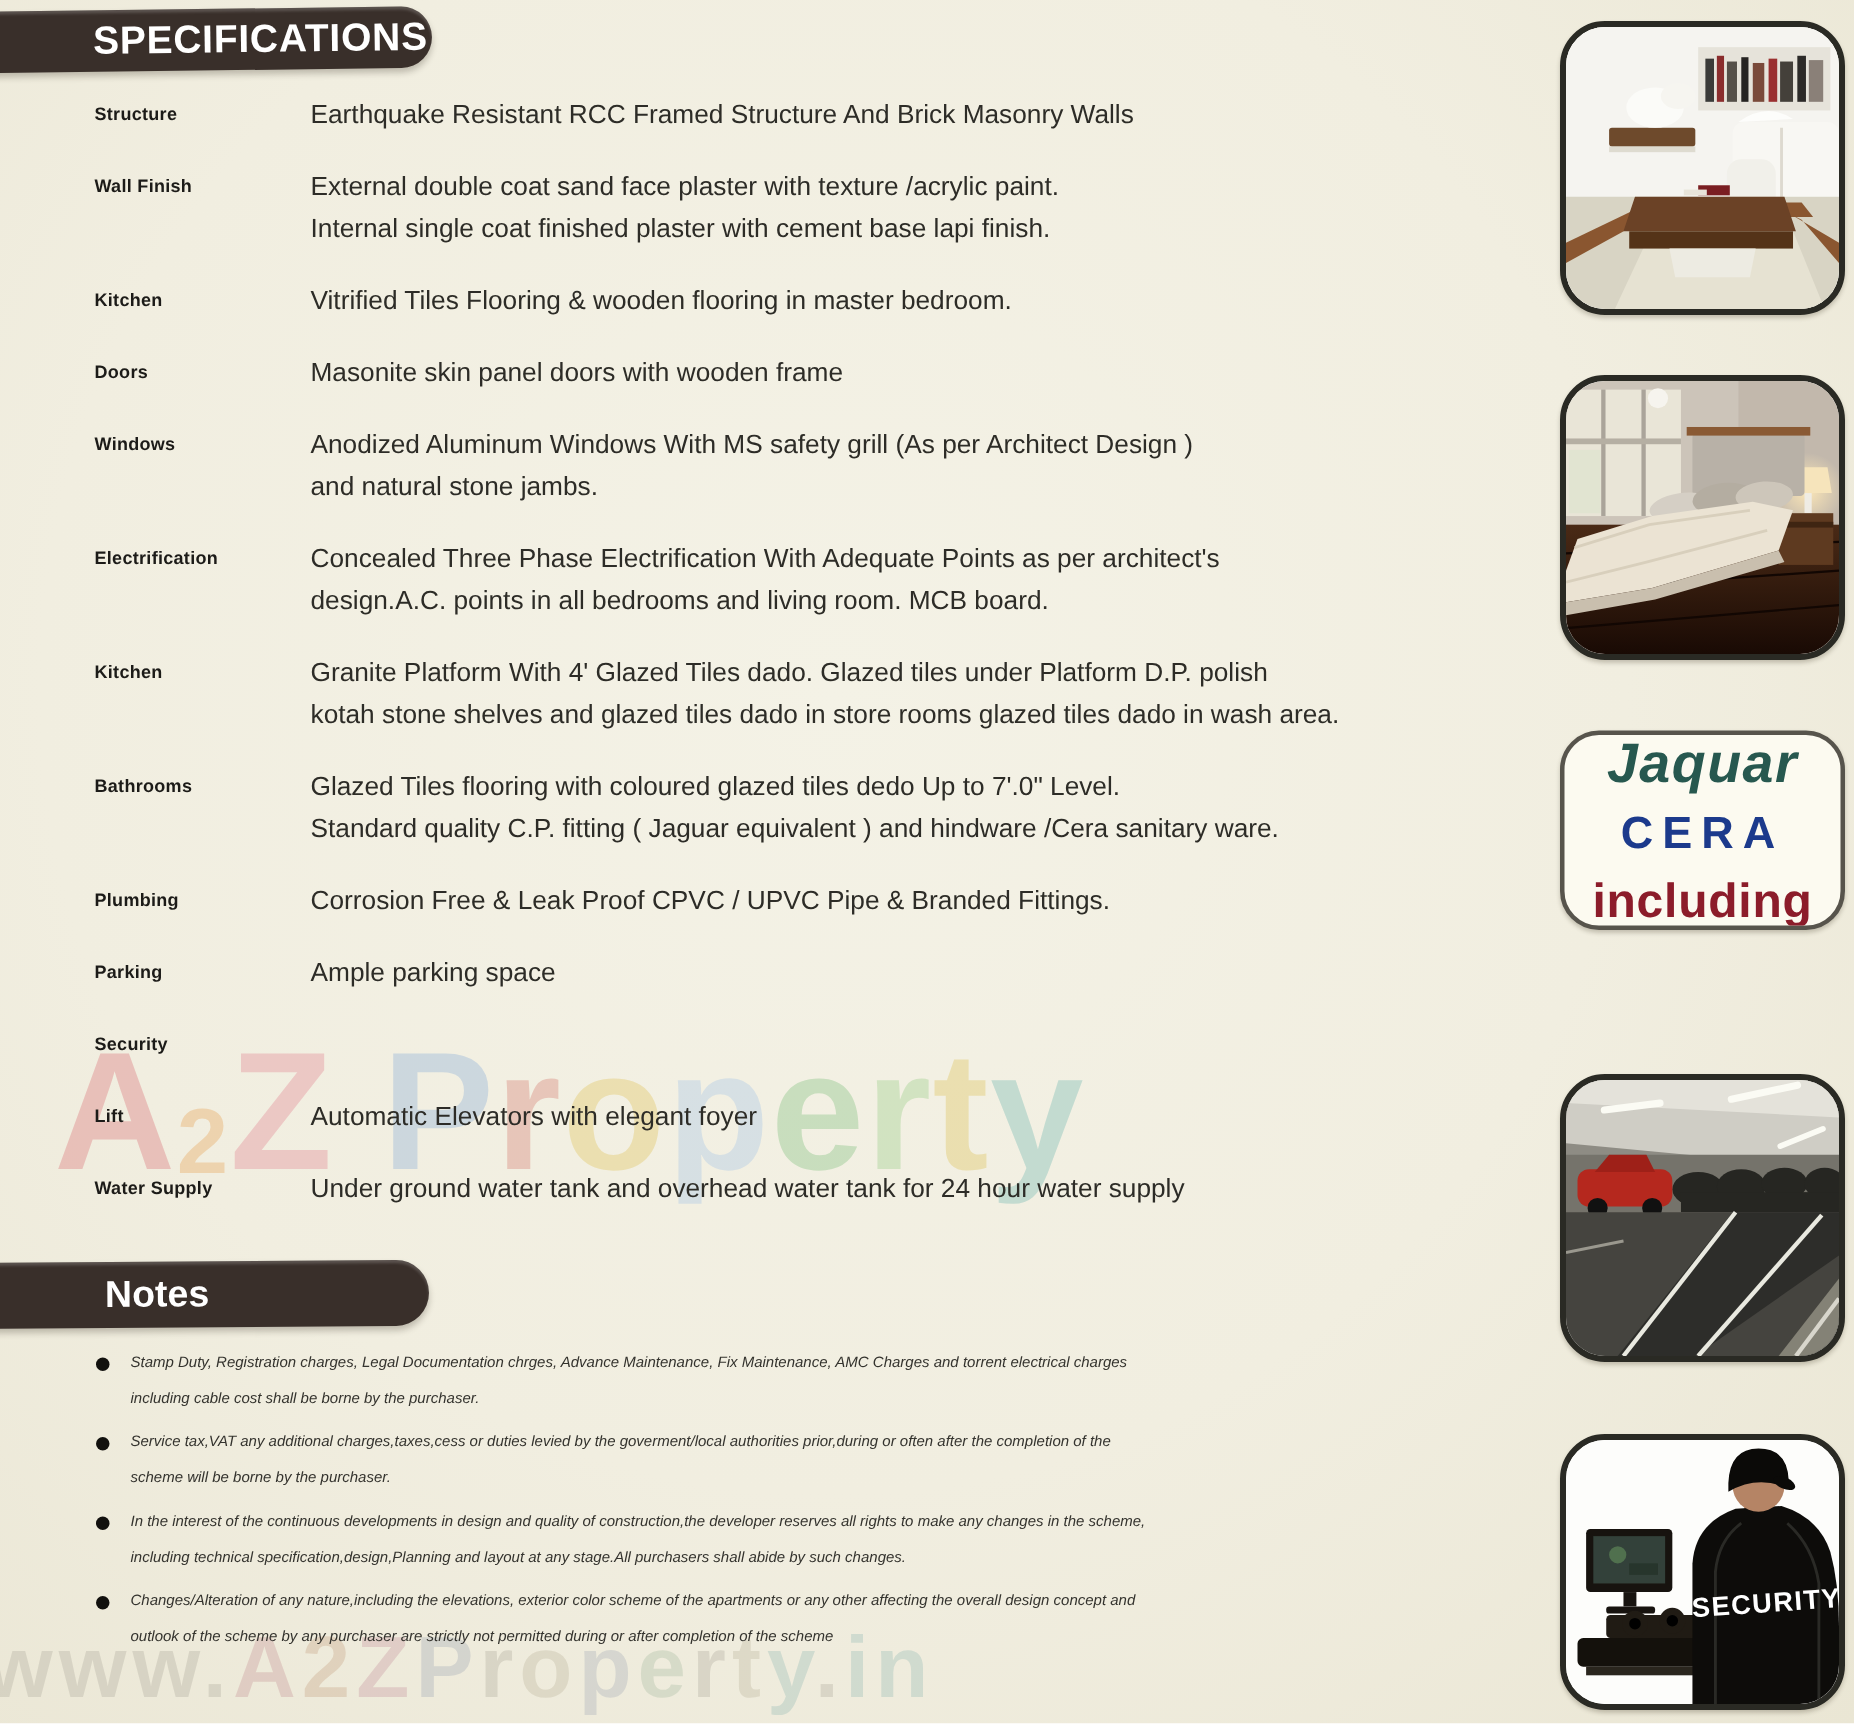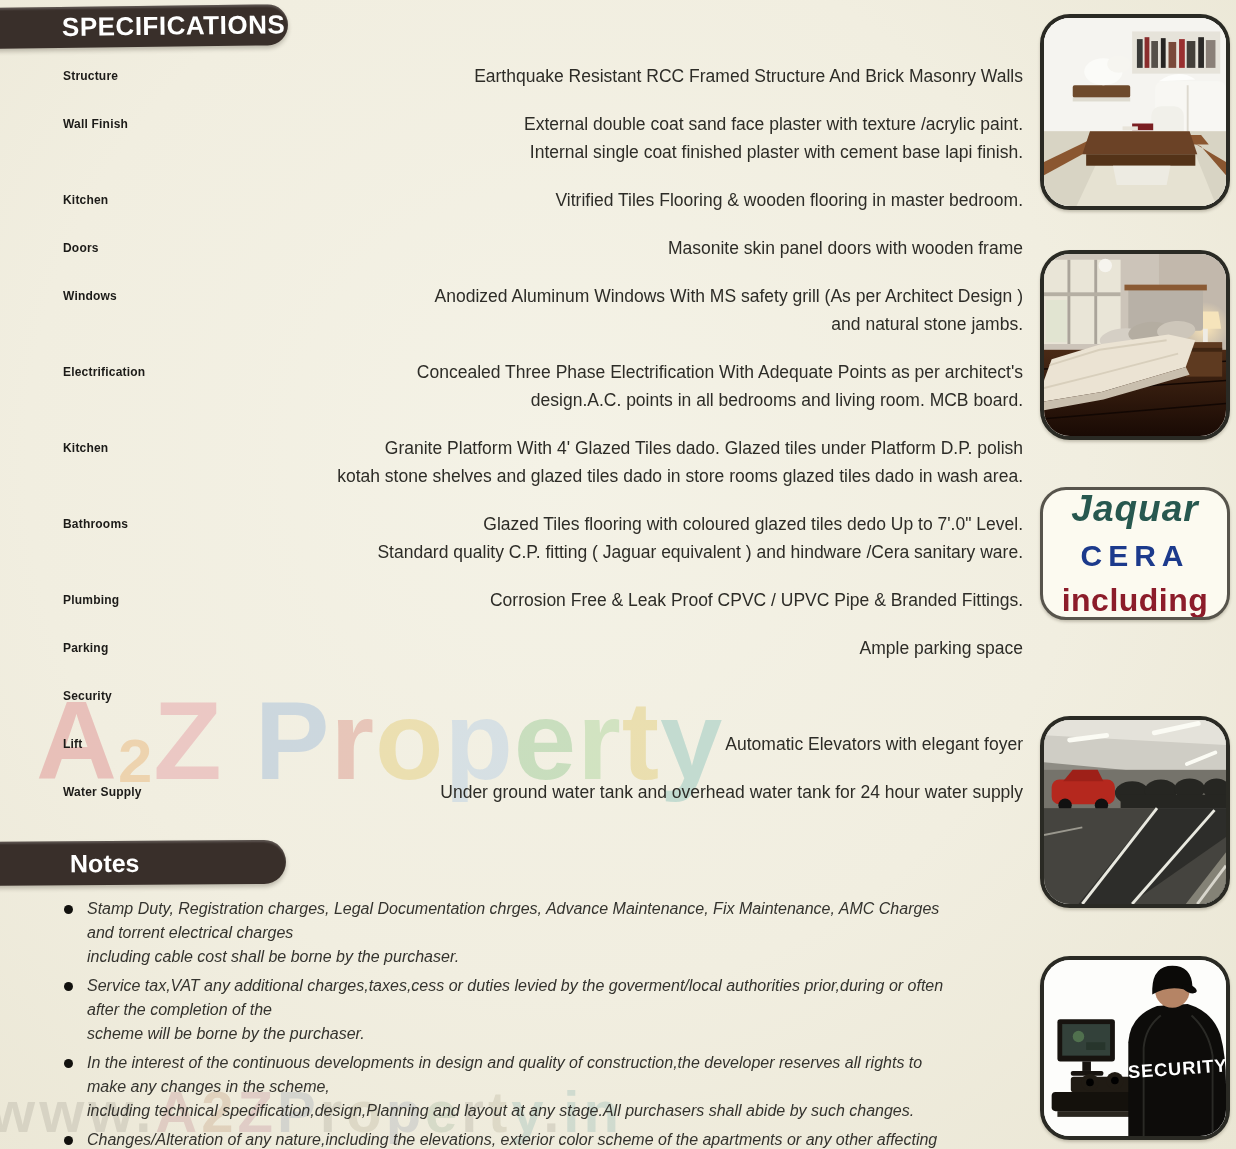--- a/index.html
+++ b/index.html
@@ -17,27 +17,27 @@
     box-shadow: 0 3px 4px rgba(40,30,20,.25), inset 0 2px 2px rgba(255,255,255,.18);
     font-weight:700; white-space:nowrap; transform-origin:left center;
   }
   .pill-spec { top:8px; width:316px; height:41px; font-size:26px; padding-left:90px; letter-spacing:.5px; transform:rotate(-.7deg); }
   .pill-notes { top:842px; width:314px; height:44px; font-size:25px; padding-left:98px; transform:rotate(-.4deg); }
 
   
   .spec-table { position:absolute; left:63px; top:62px; width:960px; z-index:2; }
   .spec-row { display:flex; margin-bottom:20px; }
   .spec-label { flex:0 0 144px; font-weight:700; font-size:12px; line-height:28px; color:#1c1b18; letter-spacing:.2px; }
-  .spec-value { flex:1; font-size:17.5px; line-height:28px; color:#2d2c27; white-space:pre-line;text-align:right; }
+  .spec-value { flex:1; font-size:17.5px; line-height:28px; color:#2d2c27; white-space:pre-line; }
 
   
   .notes-list { position:absolute; left:64px; top:897px; width:880px; z-index:2; }
   .note { display:flex; margin-bottom:5px; }
   .bullet { flex:0 0 9px; width:9px; height:9px; border-radius:50%; background:#12110e; margin:8px 14px 0 0; }
-  .note-text { font-style:italic; font-size:16px; line-height:24px; color:#34332e; white-space:pre-line; }
+  .note-text { font-style:italic; font-size:10px; line-height:24px; color:#34332e; white-space:pre-line; }
 
   
   .wm { position:absolute; font-weight:700; white-space:nowrap; z-index:1; pointer-events:none; }
   .wm-top { left:36px; top:676px; font-size:112px; letter-spacing:1px; opacity:.34; }
   .wm-top span:nth-child(2) { font-size:.55em; vertical-align:-.05em; }
   .wm-bottom { left:-10px; top:1078px; font-size:58px; letter-spacing:4px; opacity:.38; color:#b6b2a4; }
 
   
   .photo-box {
     position:absolute; left:1040px; width:190px; border:4px solid #2a2a24;

